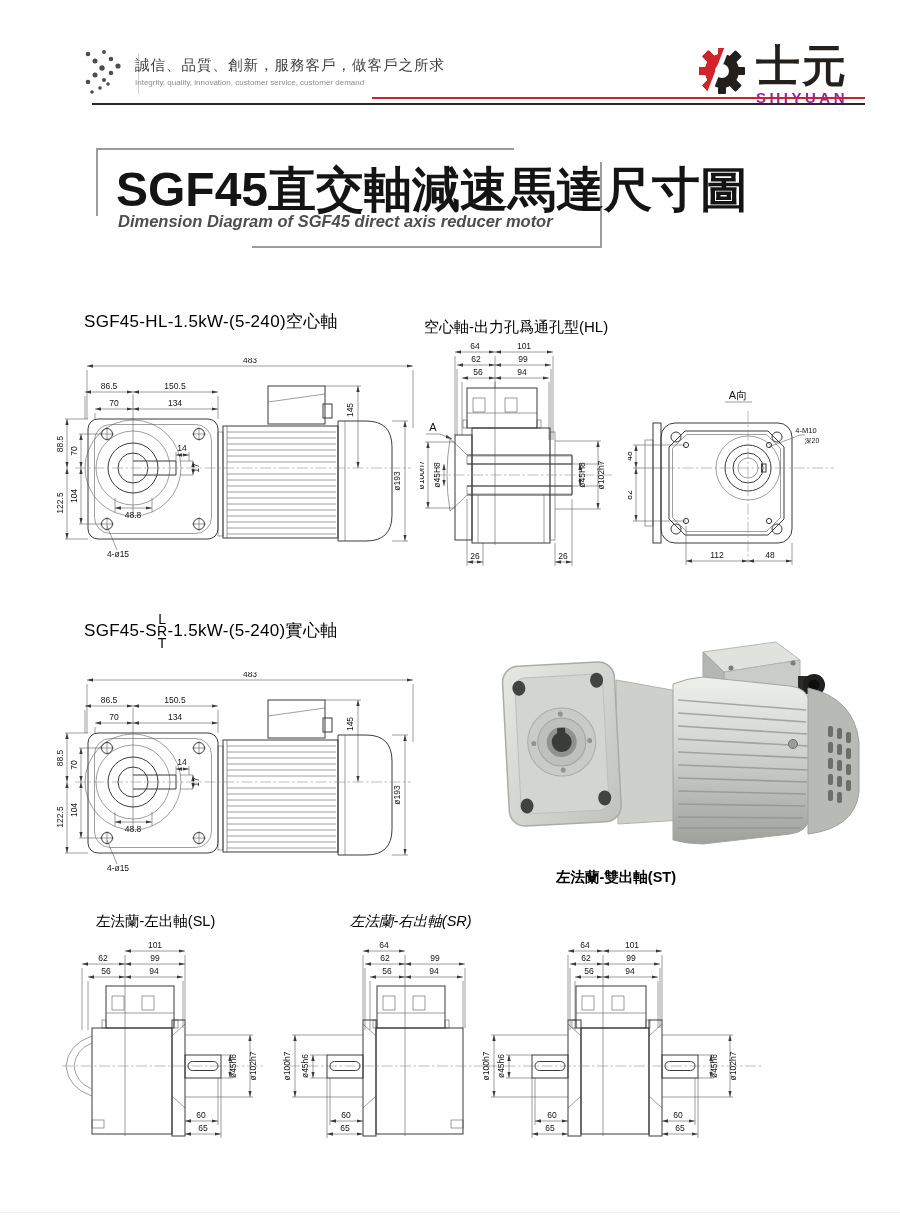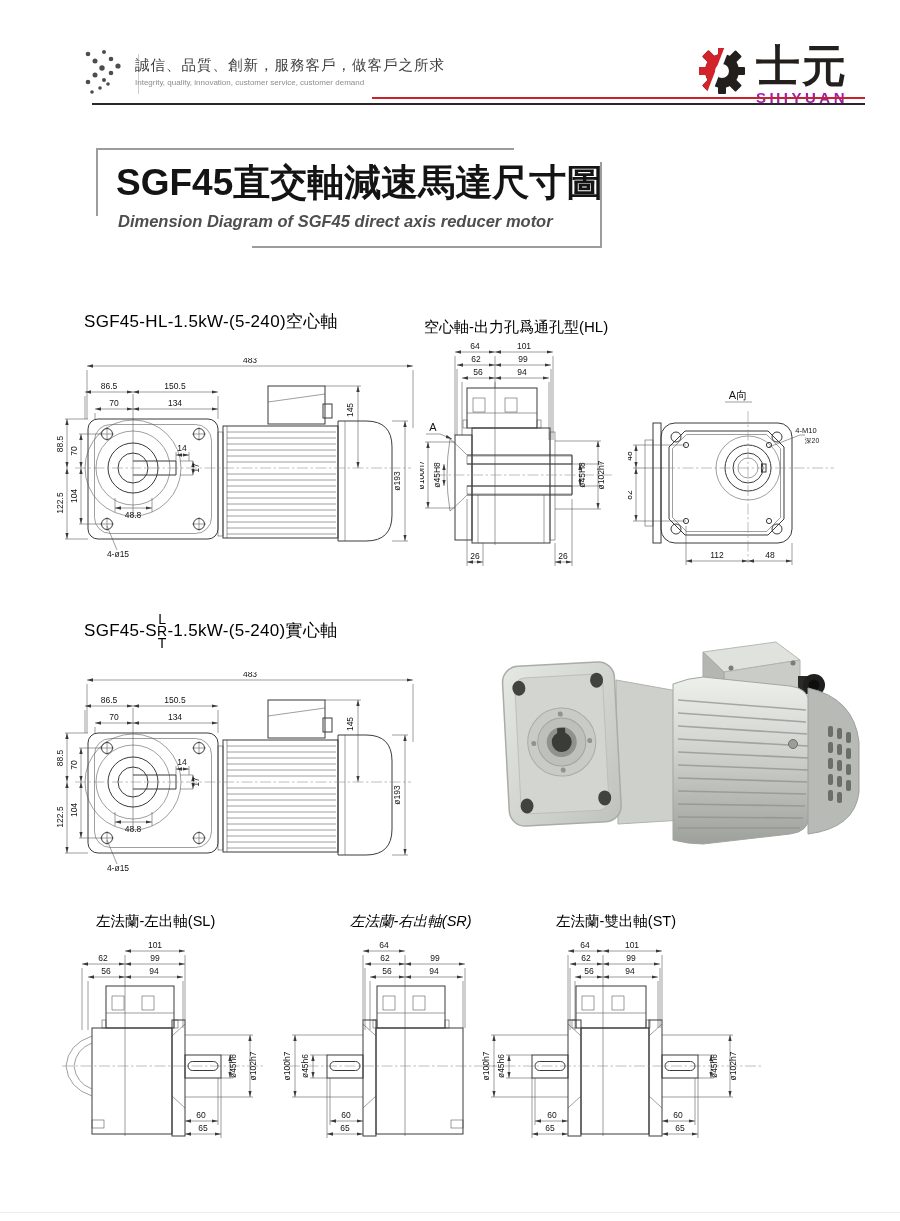--- a/index.html
+++ b/index.html
@@ -9,21 +9,21 @@
   .slogan-zh{font-size:14.5px;color:#3f3f3f;letter-spacing:1px;}
   .slogan-en{font-size:8px;color:#8c8c8c;margin-top:3px;}
   .vdiv{width:1px;height:40px;background:#cfcfcf;}
   .logo-zh{font-size:44px;font-weight:900;color:#231f1c;letter-spacing:2px;line-height:1;}
   .logo-en{font-size:15px;font-weight:900;color:#a21caf;letter-spacing:3.5px;line-height:1;margin-top:2px;}
   .redline{height:2px;background:#c9242b;}
   .darkline{height:2px;background:#2b2629;}
   
   .bracket-tl{border-top:2px solid #9c9c9c;border-left:2px solid #9c9c9c;}
   .bracket-br{border-bottom:2px solid #9c9c9c;border-right:2px solid #9c9c9c;}
-  .main-title{font-size:37px;font-weight:900;color:#141414;letter-spacing:0px;white-space:nowrap;}
+  .main-title{font-size:48px;font-weight:900;color:#141414;letter-spacing:0px;white-space:nowrap;}
   .sub-title{font-size:16.5px;font-weight:bold;font-style:italic;color:#4e4e4e;}
   
   .dlabel{font-size:17px;color:#000;white-space:nowrap;letter-spacing:.3px;}
   .dlabel-sm{font-size:15px;color:#000;white-space:nowrap;}
   .dlabel-xs{font-size:14.5px;color:#000;white-space:nowrap;}
   .stack{display:inline-flex;flex-direction:column;vertical-align:middle;line-height:.85;font-size:14px;text-align:center;}
   .stack span{display:block;}
   
   svg text{font-family:"Liberation Sans","DejaVu Sans",sans-serif;font-size:8.5px;fill:#141414;text-anchor:middle;}
   svg text.cap{font-size:11px;}
@@ -414,21 +414,21 @@
         <circle cx="74" cy="92" r="2.5"></circle>
         <circle cx="102" cy="120" r="2.5"></circle>
         <circle cx="74" cy="148" r="2.5"></circle>
         <circle cx="46" cy="120" r="2.5"></circle>
       </g>
   </g>
 </svg>
 
 <div class="abs dlabel-xs" style="left:96px;top:912px;">左法蘭-左出軸(SL)</div>
 <div class="abs dlabel-xs" style="left:350px;top:912px;font-style:italic;">左法蘭-右出軸(SR)</div>
-<div class="abs dlabel-xs" style="left:556px;top:912px;">左法蘭-雙出軸(ST)</div>
+<div class="abs dlabel-xs" style="left:556px;top:868px;font-weight:bold;">左法蘭-雙出軸(ST)</div>
 
 <svg class="abs" style="left:58px;top:938px;" width="235" height="210" viewBox="0 0 235 210">
   <path class="dm" marker-start="url(#as)" marker-end="url(#ae)" d="M67 13H127"></path>
     <text x="97" y="10">101</text>
   <path class="dm" marker-start="url(#as)" marker-end="url(#ae)" d="M24 26H67"></path>
     <text x="45" y="23">62</text>
   <path class="dm" marker-start="url(#as)" marker-end="url(#ae)" d="M67 26H127"></path>
     <text x="97" y="23">99</text>
   <path class="dm" marker-start="url(#as)" marker-end="url(#ae)" d="M30 39H67"></path>
     <text x="48" y="36">56</text>

